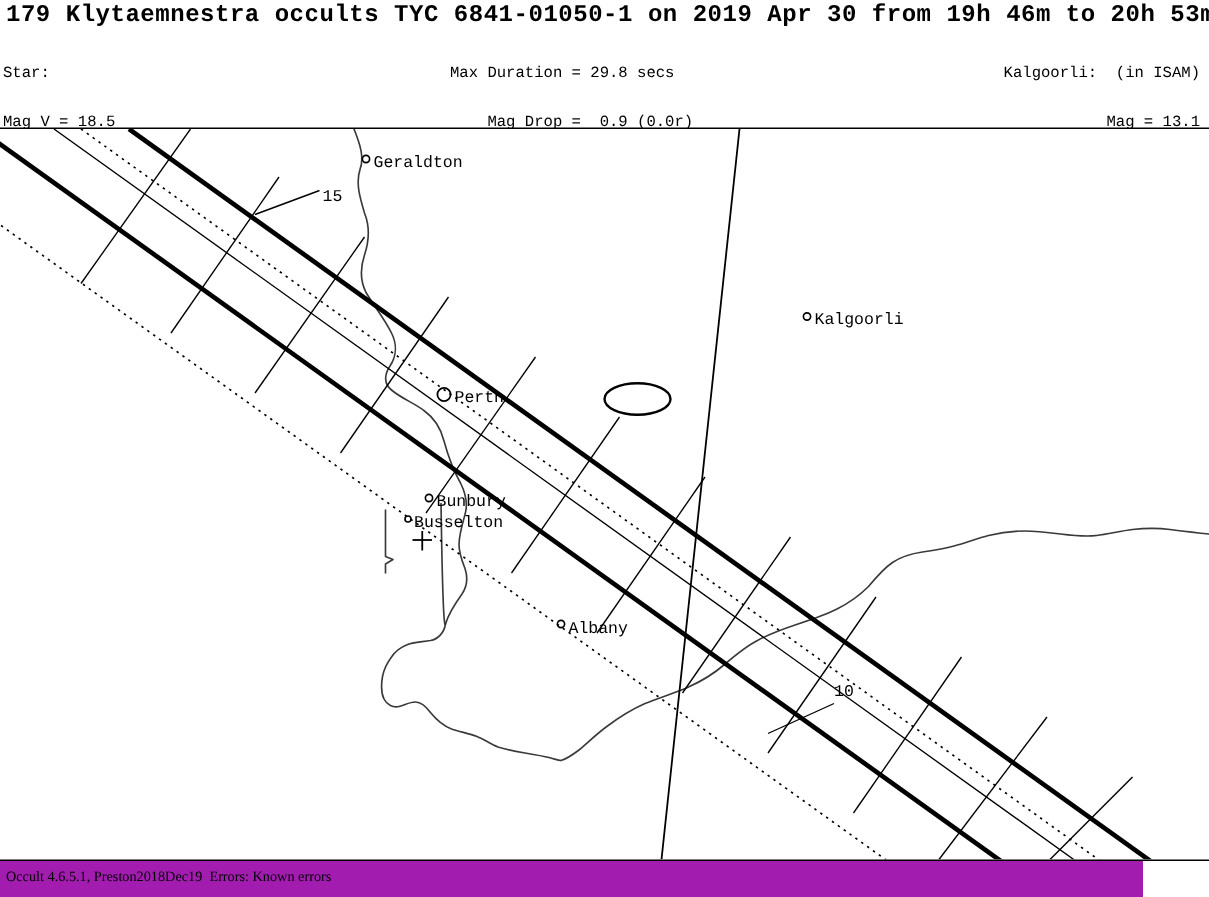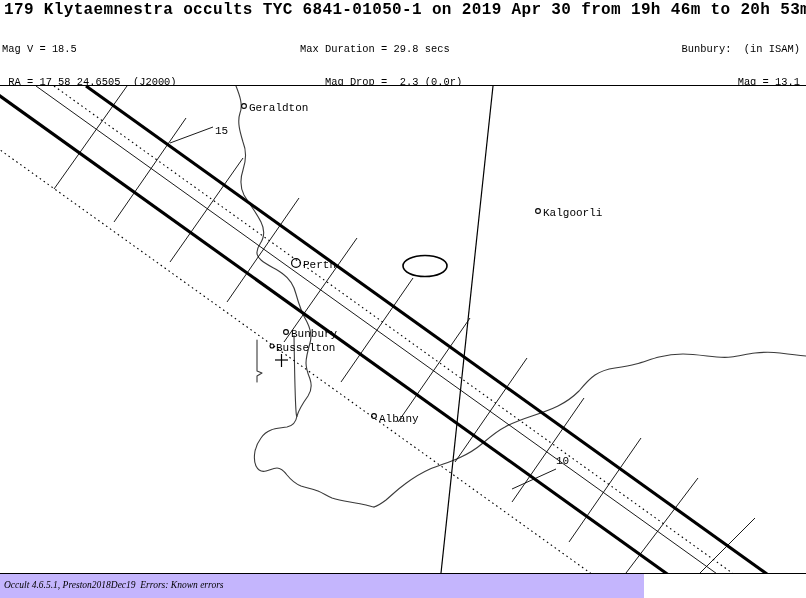--- a/index.html
+++ b/index.html
@@ -85,24 +85,23 @@
     left: 0;
     top: 573px;
     width: 806px;
     height: 0;
     border-top: 1.2px solid #000000;
   }
   #footer {
     position: absolute;
     left: 0;
     top: 574px;
-    width: 644px;
+    width: 762px;
     height: 24px;
-    background: #c4b5fd;
-    font-style: italic;
+    background: #a21caf;
   }
   #footer-text {
     position: absolute;
     left: 4px;
     top: 6px;
     white-space: pre;
     font-family: "Liberation Serif", "DejaVu Serif", serif;
     font-size: 9.5px;
     color: #000000;
   }
@@ -122,38 +121,39 @@
 </head>
 <body>
 
 <div id="app">
 
   <div id="header">
 
     <div id="title-line">179 Klytaemnestra occults TYC 6841-01050-1 on 2019 Apr 30 from 19h 46m to 20h 53m</div>
 
     <div class="hdr-col" id="hdr-star">
+      <div>Star:</div>
       <div>Mag V = 18.5</div>
       <div> RA = 17 58 24.6505  (J2000)</div>
       <div>Dec = -22 54 23.394    ...</div>
       <div>[of Date: 17 59 35, -22 54 22]</div>
       <div>  Prediction of 2018 Dec 19.0</div>
     </div>
 
     <div class="hdr-col" id="hdr-circ">
       <div>Max Duration = 29.8 secs</div>
-      <div>    Mag Drop =  2.3 (0.0r)</div>
+      <div>    Mag Drop =  0.9 (0.0r)</div>
       <div>Sun :   Dist = 130°</div>
       <div>Moon:   Dist =  83°</div>
       <div>    :  illum = 16 %</div>
       <div>E 0.020"x 0.011" in PA 82</div>
     </div>
 
     <div class="hdr-col" id="hdr-ast">
-      <div>Bunbury:  (in ISAM)</div>
+      <div>Kalgoorli:  (in ISAM)</div>
       <div>Mag = 13.1</div>
       <div>Dia =  74km,   0.046"</div>
       <div>Parallax = 3.913"</div>
       <div>Hourly dRA =-0.318s</div>
       <div>dDec =  5.50"</div>
     </div>
 
     <div id="header-rule"></div>
   </div>
 

